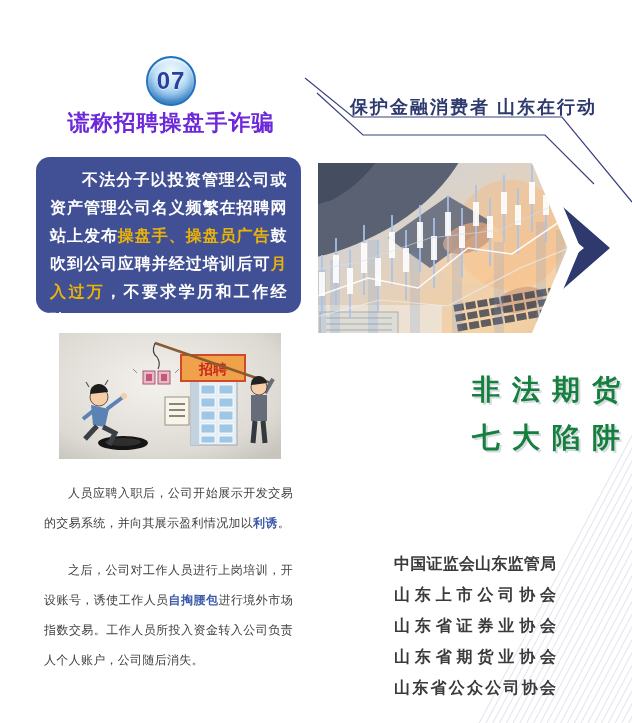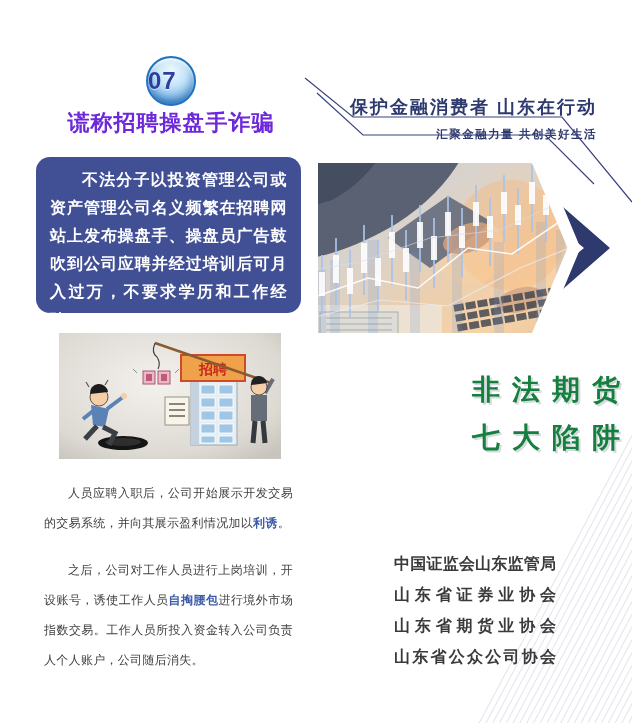--- a/index.html
+++ b/index.html
@@ -4,30 +4,30 @@
 <style>
   html,body{margin:0;padding:0;background:#fff;}
   .page{position:relative;width:632px;height:723px;background:#ffffff;overflow:hidden;
         font-family:"Liberation Sans",sans-serif;}
   .decor{position:absolute;left:0;top:0;pointer-events:none;}
 
   
   .badge{position:absolute;left:146px;top:56px;width:46px;height:46px;border-radius:50%;
          background:radial-gradient(circle at 50% 28%,#eef8fe 0%,#c6e4f8 38%,#84bcea 68%,#2f82c9 92%,#1b6cba 100%);
          border:2px solid #1e74c2;box-shadow:inset 0 -5px 7px rgba(8,70,140,.4),inset 0 2px 3px #fff;
-         display:flex;align-items:center;justify-content:flex-start;}
+         display:flex;align-items:center;justify-content:center;}
   .badge span{color:#2b3f9e;font-size:24px;font-weight:900;letter-spacing:1px;
          text-shadow:0 1px 0 rgba(255,255,255,.6);}
   .sec-title{position:absolute;left:26px;top:108px;width:290px;margin:0;text-align:center;
          font-size:22px;font-weight:900;color:#6d28d9;letter-spacing:1px;}
   .info-box{position:absolute;left:36px;top:157px;width:265px;height:156px;box-sizing:border-box;
          background:#414f94;border-radius:14px;padding:9px 14px;color:#ffffff;}
   .info-box p{margin:0;font-size:16px;font-weight:bold;line-height:28px;text-align:justify;
          text-indent:2em;letter-spacing:.5px;}
-  .hl-yellow{color:#ffffff;font-family:Liberation Serif, serif;}
+  .hl-yellow{color:#eab308;font-family:Liberation Serif, serif;}
   .cartoon{position:absolute;left:58px;top:333px;}
   .paras{position:absolute;left:27px;top:461px;width:283px;}
   .paras p{margin:17px;font-size:12px;line-height:30px;color:#3f3f3f;text-align:justify;
          text-indent:2em;letter-spacing:.3px;}
   .hl-blue{color:#3c5ba8;font-weight:bold;}
 
   
   .slogan{position:absolute;left:335px;top:95px;width:262px;text-align:right;color:#2e3a6e;}
   .slogan-title{font-size:18px;font-weight:900;letter-spacing:2px;white-space:nowrap;}
   .slogan-sub{margin-top:8px;font-size:11.5px;font-weight:bold;letter-spacing:1.5px;white-space:nowrap;}
@@ -267,28 +267,28 @@
     </g>
   </svg>
 
   <div class="paras">
     <p><span>人员应聘入职后，公司开始展示开发交易的交易系统，并向其展示盈利情况加以</span><span class="hl-blue">利诱</span><span>。</span></p>
     <p><span>之后，公司对工作人员进行上岗培训，开设账号，诱使工作人员</span><span class="hl-blue">自掏腰包</span><span>进行境外市场指数交易。工作人员所投入资金转入公司负责人个人账户，公司随后消失。</span></p>
   </div>
 
   <div class="slogan">
     <div class="slogan-title">保护金融消费者  山东在行动</div>
-    <div class="slogan-sub">汇聚金融力量  共创美好生活</div>
   </div>
 
   <div class="main-title">
     <div>非法期货</div>
     <div>七大陷阱</div>
   </div>
 
   <div class="orgs">
     <div>中国证监会山东监管局</div>
+    <div>山东上市公司协会</div>
     <div>山东省证券业协会</div>
     <div>山东省期货业协会</div>
     <div>山东省公众公司协会</div>
   </div>
 
 </div>
 
 </body></html>

